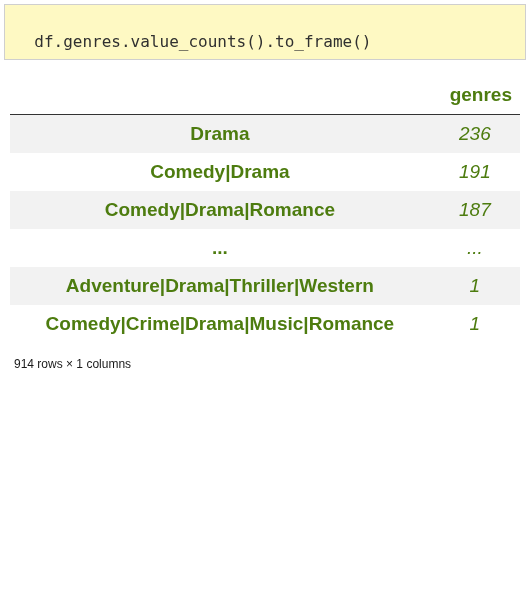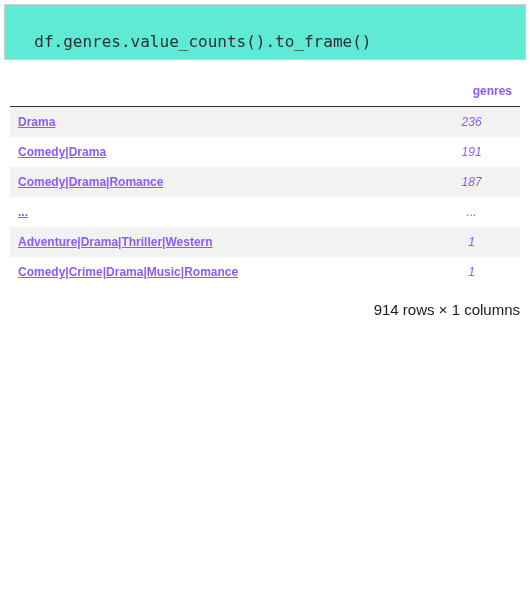--- a/index.html
+++ b/index.html
@@ -7,74 +7,72 @@
       padding: 0;
       box-sizing: border-box;
     }
     body {
       font-family: -apple-system, BlinkMacSystemFont, "Segoe UI", Helvetica, Arial, sans-serif;
       background: #ffffff;
       padding: 4px;
       width: 530px;
     }
     .code-cell {
-      background: #5eead4;
+      background: #fef9c3;
       border: 1px solid #cfcfcf;
       padding: 8px 10px;
       font-family: "DejaVu Sans Mono", Menlo, Consolas, monospace;
       font-size: 16px;
       color: #303030;
       white-space: pre;
       overflow: hidden;
     }
     .output {
       padding: 14px 6px 8px 6px;
     }
     table.df {
       border-collapse: collapse;
       margin-left: auto;
       margin-right: 0;
-      font-size: 12px;
-      color: #8b5cf6;
+      font-size: 19px;
+      color: #4d7c0f;
       width: 100%;
     }
     table.df thead th {
       text-align: right;
       font-weight: 700;
       padding: 10px 8px 8px 8px;
       border-bottom: 1px solid #333;
     }
     table.df thead th.corner {
       border-bottom: 1px solid #333;
     }
     table.df tbody th {
-      text-align: left;
+      text-align: center;
       font-weight: 700;
       padding: 8px 8px;
       white-space: nowrap;
-      text-decoration: underline;
     }
     table.df tbody td {
       text-align: center;
       padding: 8px 8px;
       white-space: nowrap;
       font-style: italic;
     }
     table.df tbody tr:nth-child(odd) {
       background: #f2f2f2;
     }
     table.df tbody tr:nth-child(even) {
       background: #ffffff;
     }
     .shape-info {
-      font-size: 15px;
+      font-size: 12px;
       color: #1a1a1a;
       padding-top: 14px;
       padding-left: 4px;
-      text-align: right;
     }
   </style>
 </head>
 <body>
 
 <div class="code-cell">
   <span>df.genres.value_counts().to_frame()</span>
 </div>
 
 <div class="output">

